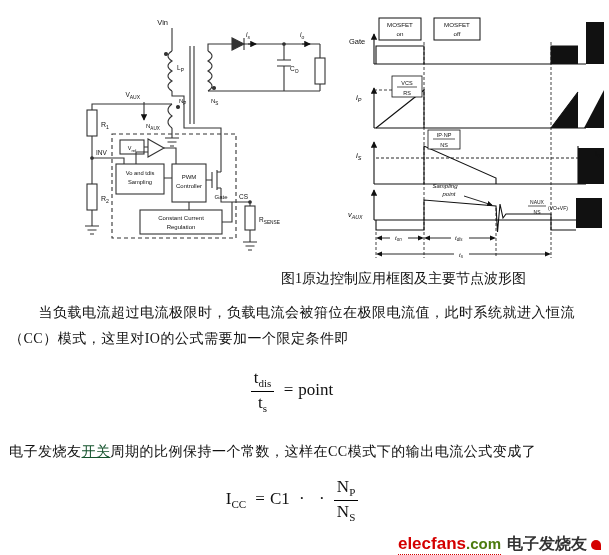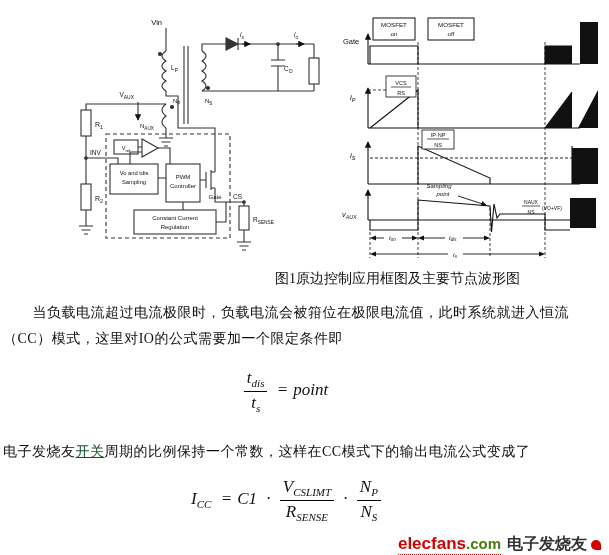--- a/index.html
+++ b/index.html
@@ -1,29 +1,29 @@
 <!DOCTYPE html>
 <html><head>
 <meta charset="utf-8">
 <style>
   * { margin:0; padding:0; box-sizing:border-box; }
   body {
     width:609px; height:555px; background:#ffffff; color:#111;
     font-family:"Liberation Serif","DejaVu Serif",serif; overflow:hidden;
   }
-  .page { width:609px; height:555px; position:relative; }
+  .page { width:609px; height:555px; position:relative;padding-left:6px; }
   .figure-row { display:flex; align-items:flex-start; padding-top:6px; }
   .circuit-svg { margin-left:78px; flex:0 0 auto; }
   .wave-svg { flex:0 0 auto; }
   .caption { width:520px; text-align:right; font-size:14px; margin-top:4px; }
   .para { font-size:14px; line-height:26px; margin:12px 3px 0 3px; letter-spacing:0.5px; }
   .para.indent { text-indent:2.1em; }
   .link { color:#2233cc; text-decoration:underline; cursor:pointer; }
   .formula-block {
-    width:572px; text-align:center; font-style:italic; font-size:17px;
+    width:572px; text-align:center; font-size:17px;
     font-family:"Liberation Serif","DejaVu Serif",serif; margin-top:16px;
   }
   .formula-block sub { font-size:11px; }
   .frac { display:inline-block; vertical-align:-0.75em; text-align:center; line-height:1.15; }
   .frac .num { display:block; border-bottom:1px solid #000; padding:0 3px 1px 3px; }
   .frac .den { display:block; padding-top:1px; }
   .op { margin:0 5px; }
   .footer {
     display:flex; justify-content:flex-end; align-items:center;
     padding-right:8px; margin-top:10px;
@@ -207,24 +207,20 @@
     </span>
     <span class="op">=</span><span>point</span>
   </div>
 
   <p class="para" style="margin-top:24px;"><span>电子发烧友</span><a class="link" style="color: #14532d;">开关</a><span>周期的比例保持一个常数，这样在CC模式下的输出电流公式变成了</span></p>
 
   <div class="formula-block" style="margin-top:12px;">
     <span><span>I</span><sub>CC</sub></span>
     <span class="op">=</span><span>C1</span>
     <span class="op">·</span>
-    <span class="frac">
-      <span class="num"><span>V</span><sub>CSLIMT</sub></span>
-      <span class="den"><span>R</span><sub>SENSE</sub></span>
-    </span>
     <span class="op">·</span>
     <span class="frac">
       <span class="num"><span>N</span><sub>P</sub></span>
       <span class="den"><span>N</span><sub>S</sub></span>
     </span>
   </div>
 
   <div class="footer">
     <a class="brand-link">
       <span class="brand" style="color: rgb(212, 0, 0);">elecfans</span>

